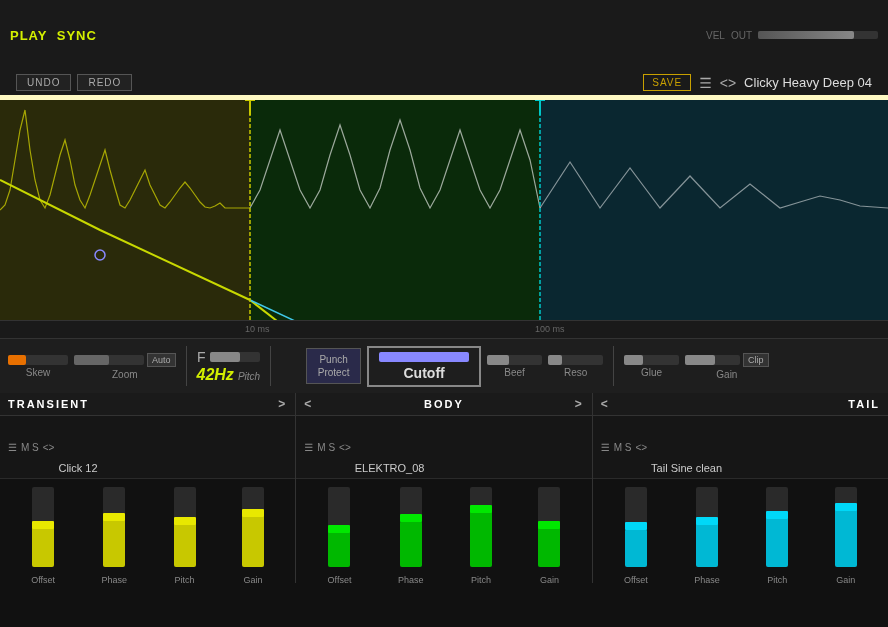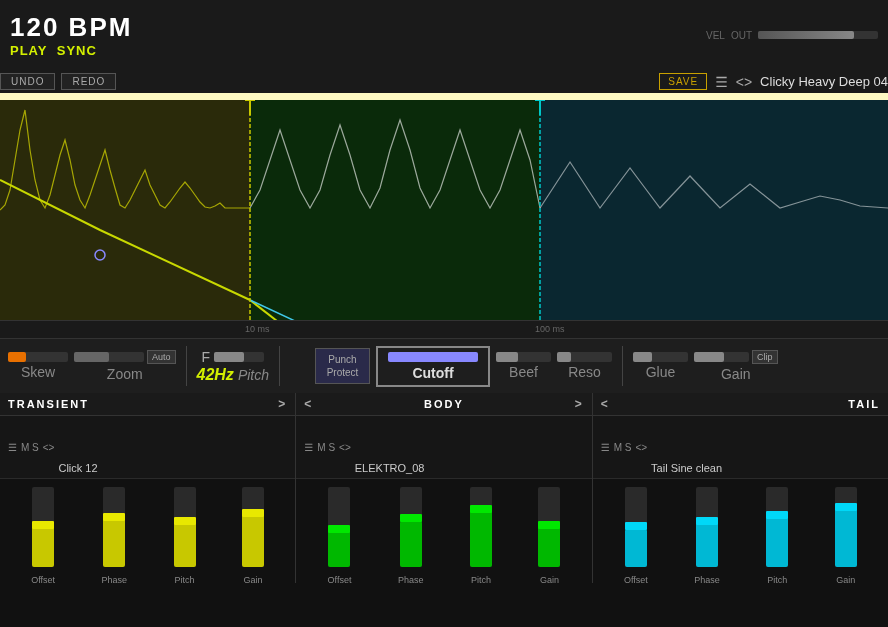--- a/index.html
+++ b/index.html
@@ -27,24 +27,24 @@
     .play-sync span { color: #d4f000; font-weight: bold; }
     .vel-out { display: flex; align-items: center; gap: 6px; font-size: 10px; color: #666; }
     .vel-meter { width: 120px; height: 8px; background: #333; border-radius: 2px; position: relative; }
     .vel-meter-fill { width: 80%; height: 100%; background: linear-gradient(to right, #555, #888); border-radius: 2px; }
 
     
     .toolbar {
       display: flex;
       align-items: center;
       justify-content: space-between;
-      padding: 4px 0;
+      padding: 4px 16px;
       background: #1a1a1a;
       height: 30px;
-      border-bottom: 7px solid #fef9c3;
+      border-bottom: 5px solid #fef9c3;
     }
     .toolbar-left { display: flex; gap: 6px; align-items: center; }
     .btn-undo, .btn-redo {
       border: 1px solid #555;
       background: #222;
       color: #aaa;
       font-size: 10px;
       padding: 2px 10px;
       cursor: pointer;
       letter-spacing: 1px;
@@ -98,21 +98,21 @@
       border-top: 1px solid #333;
       gap: 6px;
     }
     .ctrl-group {
       display: flex;
       flex-direction: column;
       align-items: center;
       gap: 2px;
     }
     .ctrl-label {
-      font-size: 14px;
+      font-size: 10px;
       color: #888;
       text-align: center;
     }
     .ctrl-slider-h {
       width: 60px;
       height: 10px;
       background: #333;
       border-radius: 2px;
       position: relative;
     }
@@ -265,21 +265,20 @@
     .body-color { background: #00b800; }
     .body-thumb { background: #00e800; }
     .tail-color { background: #00b8d4; }
     .tail-thumb { background: #00d8f8; }
   </style>
 </head>
 <body>
 
 <div class="top-bar">
   <div class="bpm-section">
-    <div class="bpm-display">120 BPM</div>
     <div class="play-sync">
       <span>PLAY</span>
       &nbsp;<span class="play-sync" style="color:#d4f000;">SYNC</span>
     </div>
   </div>
   <div class="vel-out">
     <span>VEL</span>
     <span>OUT</span>
     <div class="vel-meter">
       <div class="vel-meter-fill"></div>

